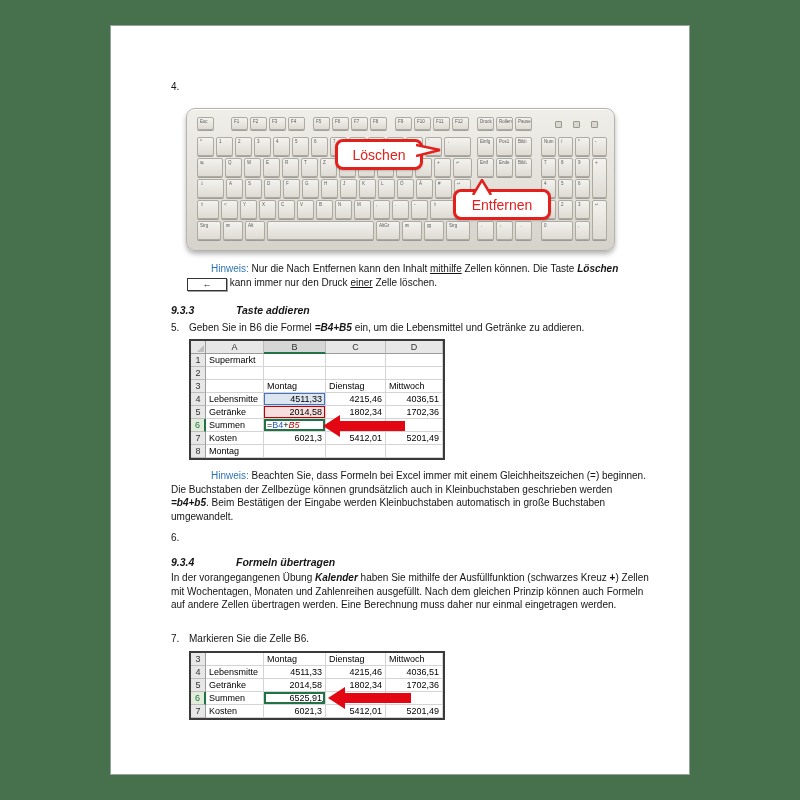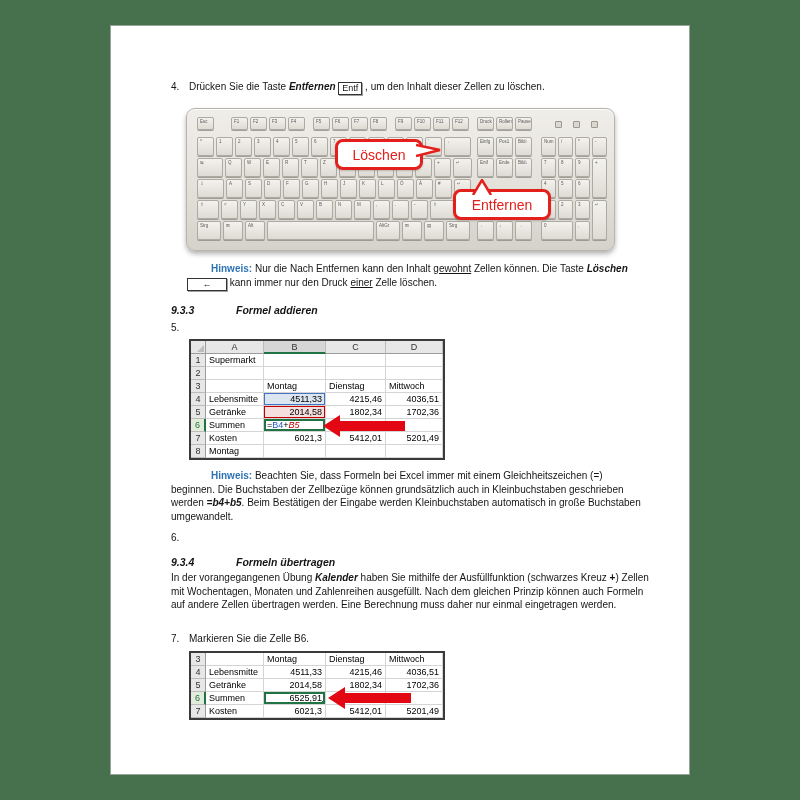--- a/index.html
+++ b/index.html
@@ -15,21 +15,21 @@
   
   .txtblock{position:absolute;font-size:10px;line-height:13.5px;color:#151515;}
   .step{padding-left:18px;}
   .step .num{position:absolute;left:0;top:0;}
   .sec-head{font-weight:bold;font-style:italic;font-size:10.5px;}
   .sec-head .snum{display:inline-block;width:65px;font-style:italic;}
   
   .s-bi{font-weight:bold;font-style:italic;}
   .s-b{font-weight:bold;}
   .s-u{text-decoration:underline;}
-  .s-blue{color:var(--accent-blue,#2E74B5);font-weight:bold;padding-left:40px;}
+  .s-blue{color:var(--accent-blue,#2E74B5);font-weight:normal;padding-left:40px;}
   .s-key{display:inline-block;border:1px solid #333;background:#fff;padding:0 3px;line-height:11px;
          font-size:9px;box-shadow:1px 1px 0 rgba(110,110,110,.65);vertical-align:-1px;text-align:center;}
   .s-wide{min-width:32px;margin-left:16px;}
   
   .kb{position:absolute;left:75px;top:82px;width:427px;height:141px;border-radius:9px;
       background:linear-gradient(180deg,#F0EEE9 0%,#E4E1DB 55%,#D5D2CB 100%);
       border:1px solid #B7B4AC;box-shadow:0 3px 5px rgba(0,0,0,.30),inset 0 1px 0 #fff;}
   .kkey{position:absolute;background:linear-gradient(180deg,#F4F2EE,#DEDBD4);
         border:1px solid #ADAAA2;border-radius:2px;box-sizing:border-box;
         font-size:4.5px;line-height:5px;color:#5a5a5a;padding:1px 0 0 2px;overflow:hidden;
@@ -68,21 +68,20 @@
   .red-arrow .shaft{position:absolute;left:16px;top:6px;bottom:6px;right:0;background:var(--arrow-red,#E30613);}
 </style>
 </head>
 <body>
 
 <div class="page">
 
 
   <div class="txtblock step" style="left:60px;top:54px;right:30px;">
     <span class="num">4.</span>
-    <span><span>Drücken Sie die Taste </span><span class="s-bi">Entfernen</span><span> </span><span class="s-key">Entf</span><span> , um den Inhalt dieser Zellen zu löschen.</span></span>
   </div>
 
   <div class="kb">
     <div class="callout" style="left:148px;top:30px;width:82px;height:25px;">
       <span>Löschen</span>
       <svg width="26" height="16" viewBox="0 0 26 16" style="left:calc(100% - 4px);top:1px;">
         <path d="M0 2 L24 7 L0 13" fill="#fff" stroke="#E3201B" stroke-width="2.5"></path>
       </svg>
     </div>
     <div class="callout" style="left:266px;top:80px;width:92px;height:25px;">
@@ -196,29 +195,30 @@
       <div class="kkey" style="left: 388px; top: 70px; width: 15px; height: 19px;">6</div>
       <div class="kkey" style="left: 354px; top: 91px; width: 15px; height: 19px;">1</div>
       <div class="kkey" style="left: 371px; top: 91px; width: 15px; height: 19px;">2</div>
       <div class="kkey" style="left: 388px; top: 91px; width: 15px; height: 19px;">3</div>
       <div class="kkey" style="left: 405px; top: 91px; width: 15px; height: 40px;">↵</div>
       <div class="kkey" style="left: 354px; top: 112px; width: 32px; height: 19px;">0</div>
       <div class="kkey" style="left: 388px; top: 112px; width: 15px; height: 19px;">,</div>
     </div>
 
   <div class="txtblock" style="left:60px;top:236px;width:476px;">
-    <span><span class="s-blue">Hinweis:</span><span> Nur die Nach Entfernen kann den Inhalt </span><span class="s-u">gewohnt</span><span> Zellen können. Die Taste </span><span class="s-bi">Löschen</span><br><span class="s-key s-wide">←</span><span> kann immer nur den Druck </span><span class="s-u">einer</span><span> Zelle löschen.</span></span>
+    <span><span class="s-blue">Hinweis:</span><span> Nur die Nach Entfernen kann den Inhalt </span><span class="s-u">mithilfe</span><span> Zellen können. Die Taste </span><span class="s-bi">Löschen</span><br><span class="s-key s-wide">←</span><span> kann immer nur den Druck </span><span class="s-u">einer</span><span> Zelle löschen.</span></span>
   </div>
 
   <div class="txtblock sec-head" style="left:60px;top:278px;">
-    <span class="snum">9.3.3</span><span>Formel addieren</span>
+    <span class="snum">9.3.3</span><span>Taste addieren</span>
   </div>
 
   <div class="txtblock step" style="left:60px;top:295px;right:30px;">
     <span class="num">5.</span>
+    <span><span>Geben Sie in B6 die Formel </span><span class="s-bi">=B4+B5</span><span> ein, um die Lebensmittel und Getränke zu addieren.</span></span>
   </div>
 
   <div class="xl" style="left:78px;top:313px;">
       <div class="corner"></div>
       <div class="ch">A</div>
       <div class="ch sel">B</div>
       <div class="ch">C</div>
       <div class="ch">D</div>
       <div class="rh">1</div>
       <div class="c">Supermarkt</div>

